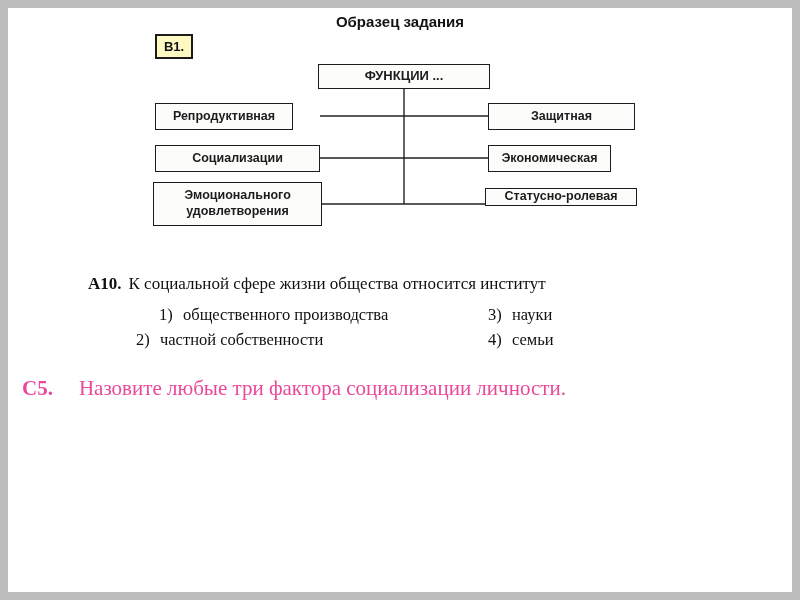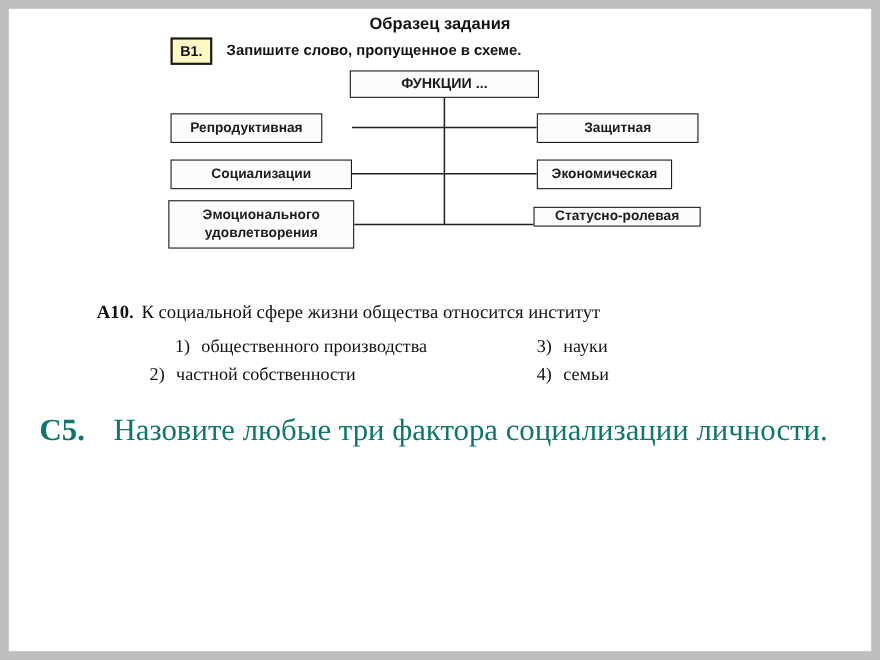--- a/index.html
+++ b/index.html
@@ -53,35 +53,34 @@
   .connectors{left:0;top:0;width:784px;height:240px;pointer-events:none;}
   
   .q-line{left:80px;top:266px;font-size:17px;color:#111;}
   .q-label{font-weight:bold;margin-right:7px;}
   .opt{font-size:16.5px;color:#111;}
   .opt .num{display:inline-block;min-width:24px;}
   .opt-1{left:128px;top:297px;margin-left:23px;}
   .opt-3{left:480px;top:297px;}
   .opt-2{left:128px;top:322px;}
   .opt-4{left:480px;top:322px;}
-  .c5-line{left:28px;top:368px;font-size:28px;color:#0f766e;}
+  .c5-line{left:14px;top:368px;font-size:21px;color:#ec4899;}
   .c5-line .q-label{margin-right:26px;}
 </style>
 </head>
 <body>
 
 <div class="page">
 
   <div class="abs sample-title">Образец задания</div>
 
   <div class="abs b1-box">
     <span>В1.</span>
   </div>
 
-  <div class="abs instruction">Запишите слово, пропущенное в схеме.</div>
 
   <div>
     <svg class="abs connectors" viewBox="0 0 784 240" xmlns="http://www.w3.org/2000/svg">
       <line x1="396" y1="81" x2="396" y2="196" stroke="#222" stroke-width="1.4"></line>
       <line x1="312" y1="108" x2="480" y2="108" stroke="#222" stroke-width="1.4"></line>
       <line x1="312" y1="150" x2="480" y2="150" stroke="#222" stroke-width="1.4"></line>
       <line x1="314" y1="196" x2="477" y2="196" stroke="#222" stroke-width="1.4"></line>
     </svg>
 
     <div class="dbox box-root">ФУНКЦИИ ...</div>

